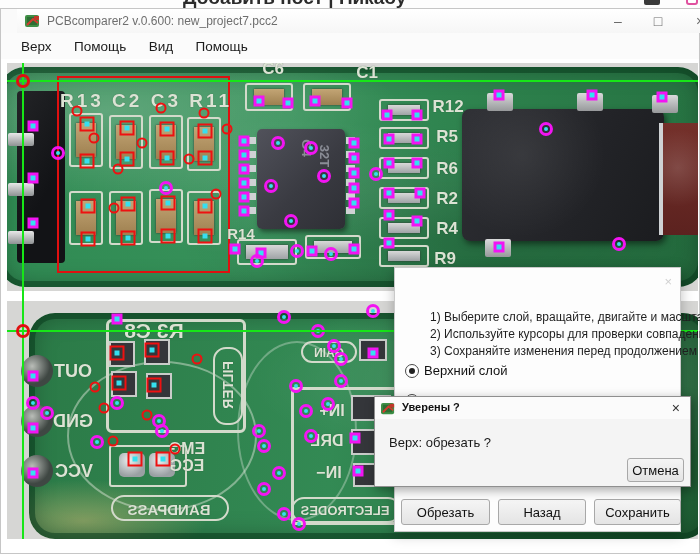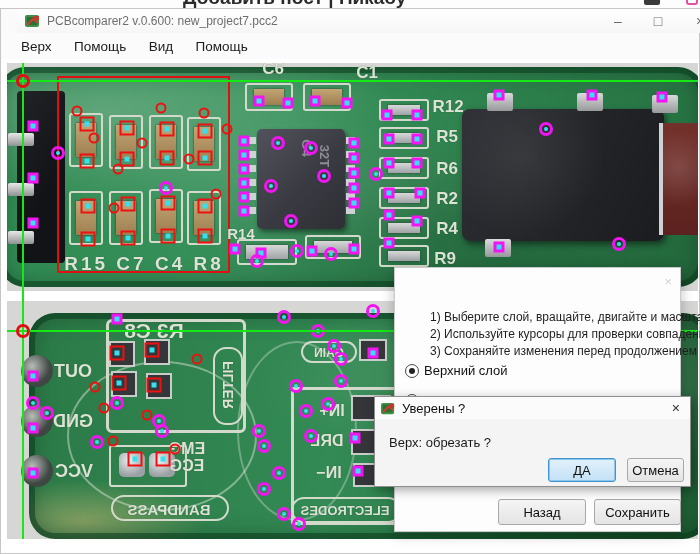--- a/index.html
+++ b/index.html
@@ -100,21 +100,21 @@
      font-size:13px;color:#111;}
   #btn-crop{left:6px;top:231px;width:89px;height:26px;}
   #btn-back{left:103px;top:231px;width:88px;height:26px;}
   #btn-save{left:199px;top:231px;width:87px;height:26px;}
 
   
   #confirm-dialog{position:absolute;left:373px;top:387px;width:317px;height:91px;background:#f4f4f4;
      border:1px solid #8f8f8f;box-shadow:2px 3px 10px rgba(0,0,0,.35);}
   #confirm-titlebar{position:absolute;left:0;top:0;width:100%;height:22px;background:#fbfbfb;}
   #confirm-icon{position:absolute;left:6px;top:4px;width:15px;height:15px;}
-  #confirm-title{position:absolute;left:27px;top:4px;font-size:13px;color:#111;}
+  #confirm-title{position:absolute;left:27px;top:4px;font-size:11px;color:#111;font-weight:bold;}
   #confirm-close{position:absolute;right:10px;top:3px;font-size:14px;color:#333;}
   #confirm-msg{position:absolute;left:14px;top:38px;font-size:13px;color:#1a1a1a;}
   #btn-yes{left:173px;top:61px;width:68px;height:24px;background:linear-gradient(#e2f1fb,#c3e1f6);
      border:1px solid #3c95d0;box-shadow:inset 0 0 0 1px #8cc6ea;border-radius:3px;}
   #btn-cancel{left:252px;top:61px;width:57px;height:24px;}
 </style>
 </head>
 <body>
 
 <div id="bg-strip">
@@ -192,21 +192,21 @@
         <div class="outline" style="left: 372px; top: 124px; width: 50px; height: 22px;"></div>
         <div class="body-silver" style="left: 381px; top: 130px; width: 32px; height: 10px;"></div>
         <div class="outline" style="left: 372px; top: 154px; width: 50px; height: 22px;"></div>
         <div class="body-silver" style="left: 381px; top: 160px; width: 32px; height: 10px;"></div>
         <div class="outline" style="left: 372px; top: 182px; width: 50px; height: 22px;"></div>
         <div class="body-silver" style="left: 381px; top: 188px; width: 32px; height: 10px;"></div>
         <div class="outline" style="left: 230px; top: 176px; width: 60px; height: 26px;"></div>
         <div class="body-silver" style="left: 239px; top: 182px; width: 42px; height: 14px;"></div>
         <div class="outline" style="left: 298px; top: 172px; width: 56px; height: 24px;"></div>
         <div class="body-silver" style="left: 307px; top: 178px; width: 38px; height: 12px;"></div>
-        <div class="sk" style="left: 137px; top: 201px; font-size: 19px; transform: translate(-50%, -50%); letter-spacing: 3px;">R15 C7 C4 R8</div>
+        <div class="sk" style="left: 139px; top: 38px; font-size: 19px; transform: translate(-50%, -50%); letter-spacing: 3px;">R13 C2 C3 R11</div>
         <div class="sk" style="left: 266px; top: 6px; font-size: 17px; transform: translate(-50%, -50%);">C6</div>
         <div class="sk" style="left: 360px; top: 10px; font-size: 17px; transform: translate(-50%, -50%);">C1</div>
         <div class="sk" style="left: 441px; top: 44px; font-size: 17px; transform: translate(-50%, -50%);">R12</div>
         <div class="sk" style="left: 440px; top: 74px; font-size: 17px; transform: translate(-50%, -50%);">R5</div>
         <div class="sk" style="left: 440px; top: 106px; font-size: 17px; transform: translate(-50%, -50%);">R6</div>
         <div class="sk" style="left: 440px; top: 136px; font-size: 17px; transform: translate(-50%, -50%);">R2</div>
         <div class="sk" style="left: 440px; top: 166px; font-size: 17px; transform: translate(-50%, -50%);">R4</div>
         <div class="sk" style="left: 438px; top: 196px; font-size: 17px; transform: translate(-50%, -50%);">R9</div>
         <div class="sk" style="left: 234px; top: 170px; font-size: 15px; transform: translate(-50%, -50%);">R14</div>
         <div class="sk" style="left: 299px; top: 85px; font-size: 13px; transform: translate(-50%, -50%) rotate(90deg); color: rgb(138, 141, 150); text-shadow: none;">G4</div>
@@ -579,32 +579,32 @@
   </div>
 
   <div id="sync-dialog">
     <div id="sync-close">×</div>
     <div class="instr" style="top:42px">1) Выберите слой, вращайте, двигайте и масштабируйте</div>
     <div class="instr" style="top:59px">2) Используйте курсоры для проверки совпадения точек</div>
     <div class="instr" style="top:76px">3) Сохраняйте изменения перед продолжением правок!</div>
     <div class="radio sel" style="left:10px;top:96px"></div>
     <div id="radio-top-label">Верхний слой</div>
     <div class="radio" style="left:10px;top:126px"></div>
+    <div class="btn" id="btn-crop">Обрезать</div>
     <div class="btn" id="btn-save">Сохранить</div>
     <div class="btn" id="btn-back">Назад</div>
   </div>
 
   <div id="confirm-dialog">
     <div id="confirm-titlebar">
       <svg id="confirm-icon" viewBox="0 0 16 16">
         <rect x="0" y="2" width="14" height="12" rx="2" fill="#3f8f46"></rect>
         <rect x="2" y="4" width="10" height="8" fill="#2d6e33"></rect>
         <path d="M2 12 L8 6 L13 10" stroke="#d23b2f" stroke-width="2" fill="none"></path>
         <rect x="9" y="3" width="5" height="4" fill="#c0392b"></rect>
       </svg>
       <div id="confirm-title">Уверены ?</div>
       <div id="confirm-close">×</div>
     </div>
     <div id="confirm-msg">Верх: обрезать  ?</div>
-    <div class="btn" id="btn-yes">ДА</div>
     <div class="btn" id="btn-cancel">Отмена</div>
   </div>
 </div>
 
 </body></html>

